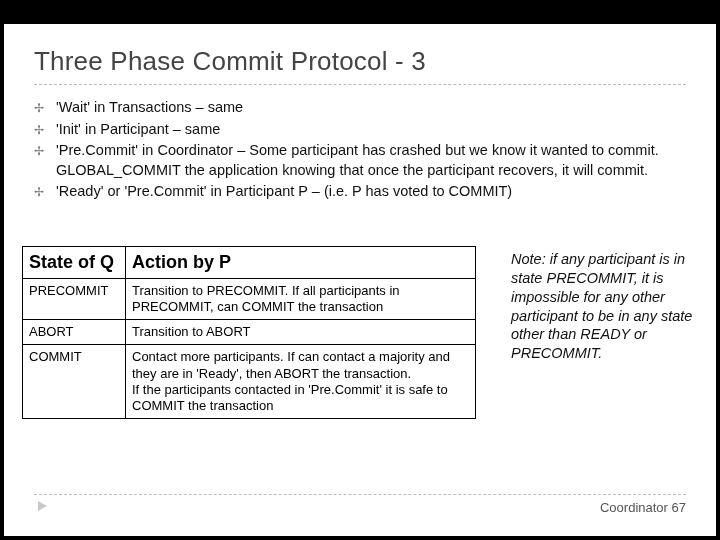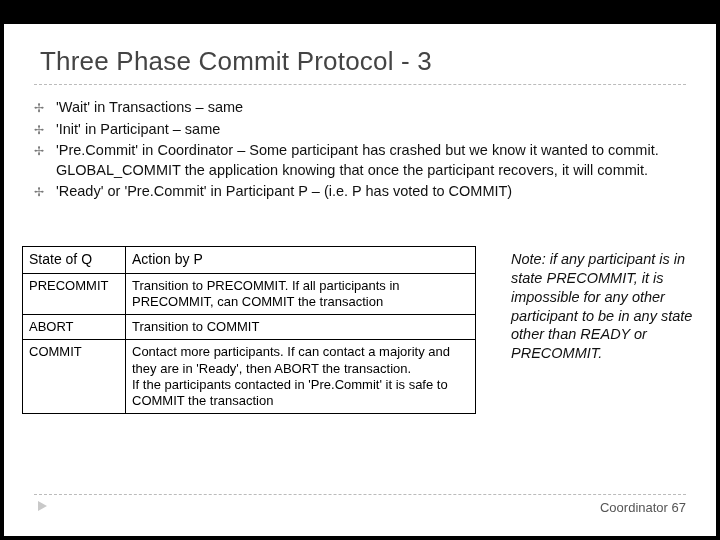--- a/index.html
+++ b/index.html
@@ -15,21 +15,21 @@
     position: absolute;
     left: 4px;
     top: 24px;
     width: 712px;
     height: 512px;
     background: #fff;
     box-sizing: border-box;
   }
   .title {
     position: absolute;
-    left: 36px;
+    left: 30px;
     top: 22px;
     font-size: 26px;
     color: #444;
     letter-spacing: 0.2px;
   }
   .divider {
     position: absolute;
     left: 30px;
     right: 30px;
     top: 60px;
@@ -72,22 +72,22 @@
     font-size: 13px;
   }
   th, td {
     border: 1.5px solid #000;
     padding: 4px 6px;
     text-align: left;
     vertical-align: top;
     line-height: 1.25;
   }
   th {
-    font-weight: normal;
-    font-size: 14px;
+    font-weight: bold;
+    font-size: 18px;
   }
   .col-state { width: 90px; }
   .note {
     position: absolute;
     left: 507px;
     top: 226px;
     right: 22px;
     font-size: 14.5px;
     line-height: 1.3;
     font-style: italic;
@@ -152,21 +152,21 @@
           <tr>
         <th class="col-state">State of Q</th>
         <th>Action by P</th>
       </tr>
       <tr>
         <td>PRECOMMIT</td>
         <td>Transition to PRECOMMIT.  If all participants in PRECOMMIT, can COMMIT the transaction</td>
       </tr>
       <tr>
         <td>ABORT</td>
-        <td>Transition to COMMIT</td>
+        <td>Transition to ABORT</td>
       </tr>
       <tr>
         <td>COMMIT</td>
         <td style="white-space: pre-line; margin-top: 36px;">Contact more participants.  If can contact a majority and they are in 'Ready', then ABORT the transaction.
 If the participants contacted in 'Pre.Commit' it is safe to COMMIT the transaction</td>
       </tr>
     </tbody>
       </table>
   </div>
 

